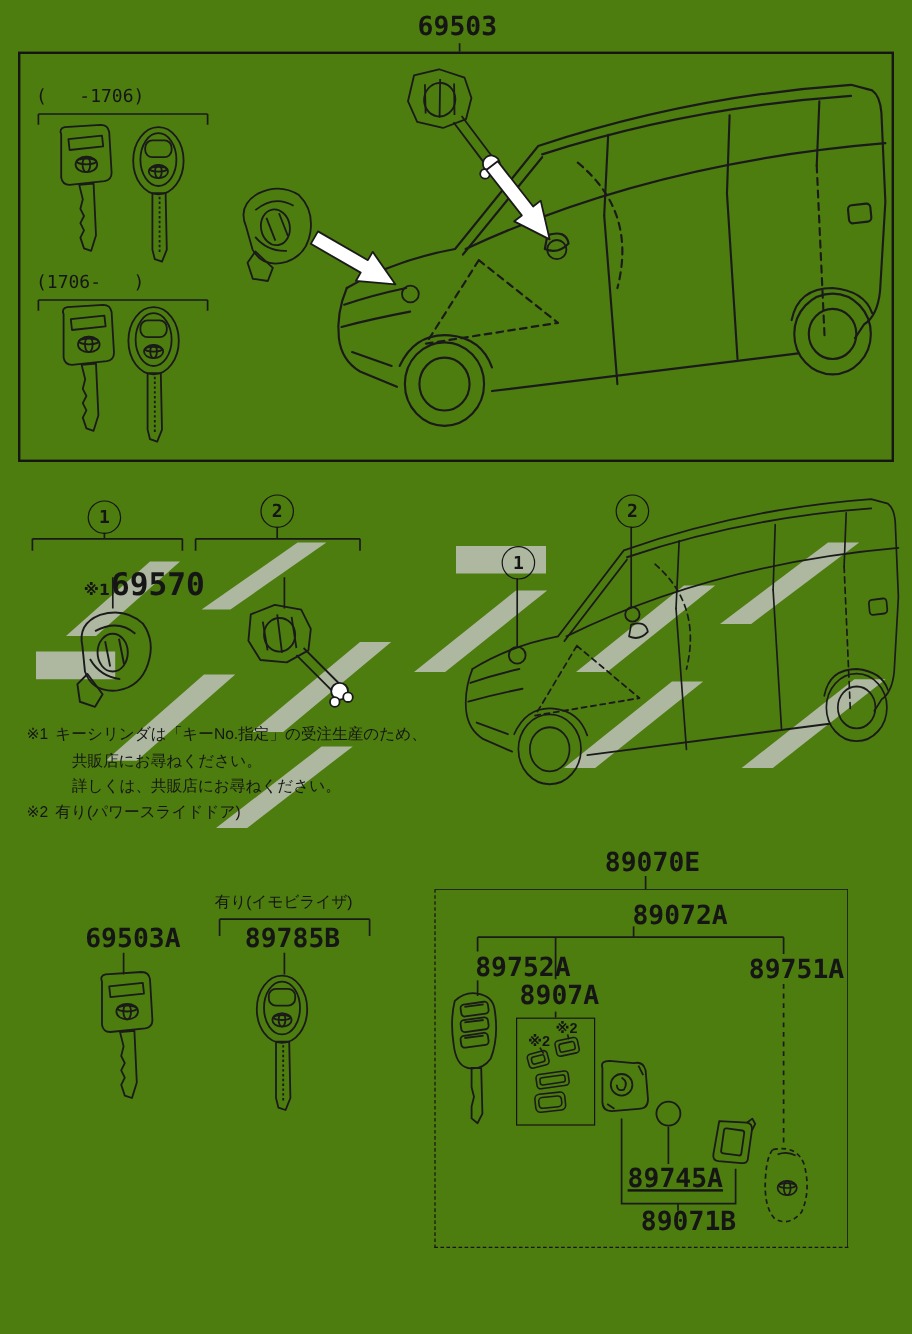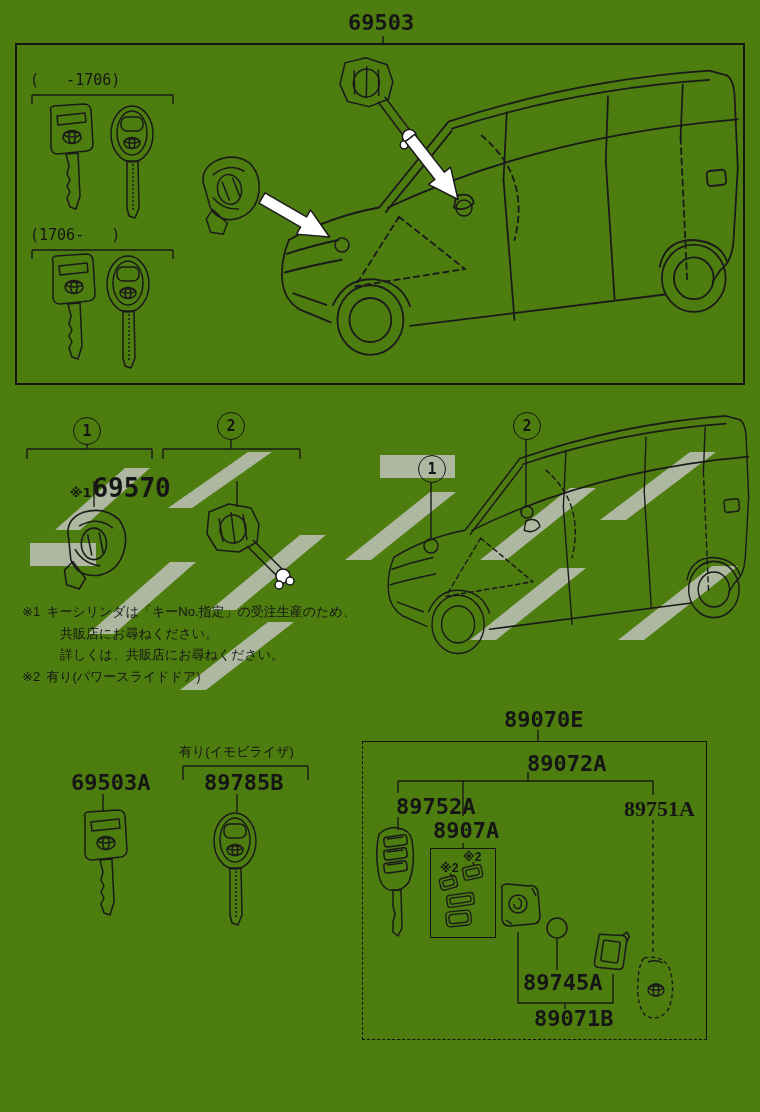--- a/index.html
+++ b/index.html
@@ -282,20 +282,20 @@
   </div>
 
   <div class="abs pn" style="left:71px;top:771px;">69503A</div>
   <div class="abs jp-cap" style="left:179px;top:745px;">有り(イモビライザ)</div>
   <div class="abs pn" style="left:204px;top:771px;">89785B</div>
 
   <div class="abs pn" style="left:504px;top:708px;">89070E</div>
   <div class="abs pn" style="left:500px;top:752px;margin-left:27px;">89072A</div>
   <div class="abs pn" style="left:368px;top:795px;margin-left:28px;">89752A</div>
   <div class="abs pn" style="left:433px;top:819px;">8907A</div>
-  <div class="abs pn" style="left:624px;top:797px;font-family:Liberation Serif, serif;">89751A</div>
+  <div class="abs pn" style="left:624px;top:797px;">89751A</div>
   <div class="abs small2" style="left:440px;top:862px;">※2</div>
   <div class="abs small2" style="left:463px;top:851px;">※2</div>
-  <div class="abs pn" style="left:523px;top:971px;">89745A</div>
+  <div class="abs pn" style="left:523px;top:971px;text-decoration:underline;">89745A</div>
   <div class="abs pn" style="left:534px;top:1007px;">89071B</div>
 
   <div class="abs docnum" style="left:683px;top:1075px;">678161B</div>
 </div>
 
 </body></html>

